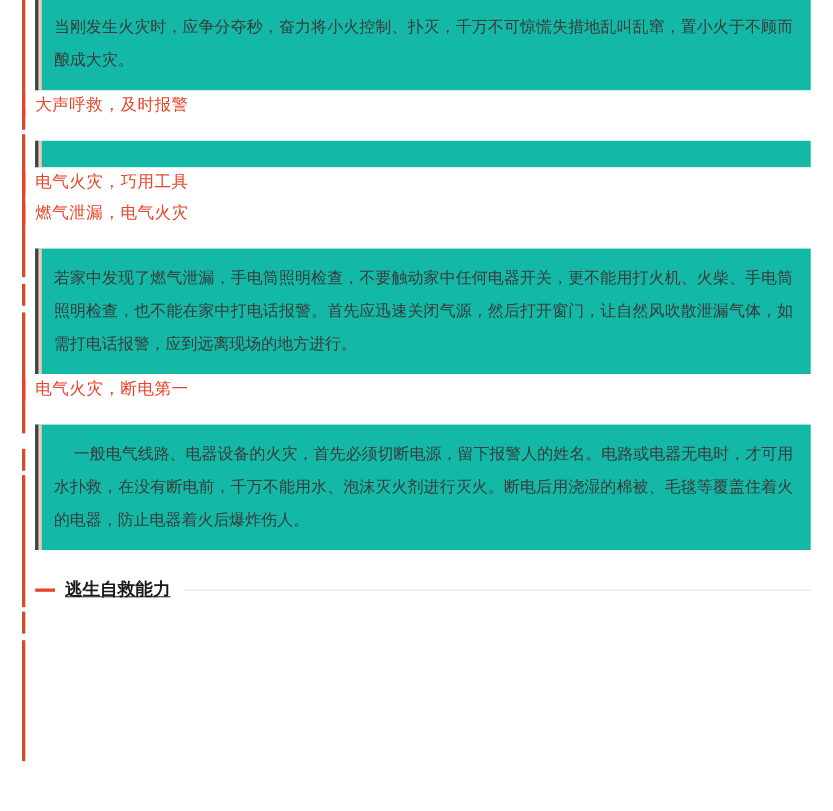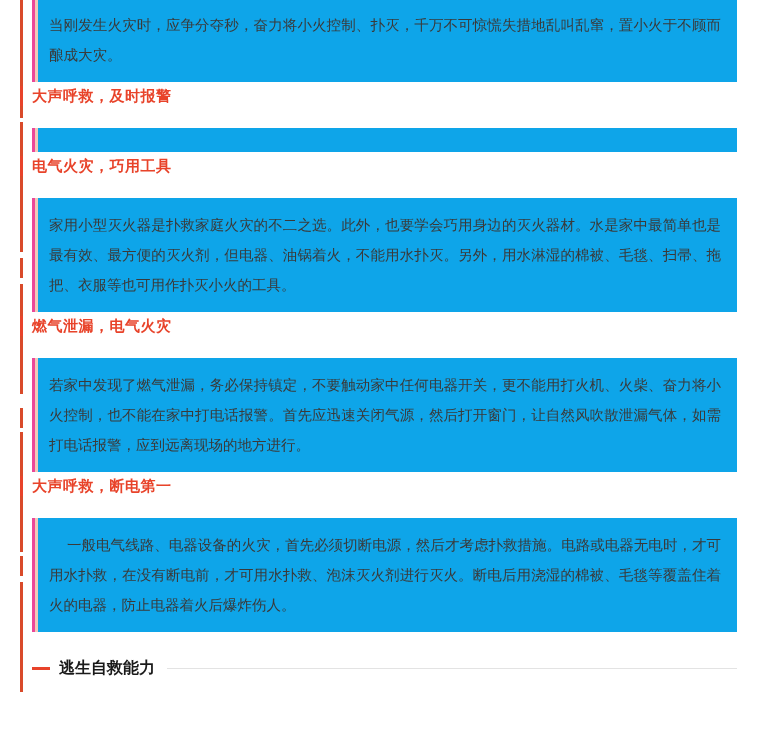--- a/index.html
+++ b/index.html
@@ -33,33 +33,33 @@
     left: 20px;
     top: 0;
     width: 717px;
   }
 
   .section { position: relative; }
 
   .sec-heading {
     color: #e8432a;
     font-size: 15px;
-    font-weight: bold;
+    font-weight: normal;
     letter-spacing: 0.5px;
     margin: 0;
     padding: 0 0 0 12px;
     line-height: 28px;
   }
 
   .para-box {
     position: relative;
     margin: 18px 0 0 12px;
     padding: 12px 16px 12px 14px;
-    background: #0ea5e9;
-    border-left: 3px solid #ec4899;
+    background: #14b8a6;
+    border-left: 3px solid #404040;
   }
   .para-box p {
     margin: 0;
     font-size: 14.5px;
     line-height: 30px;
     color: #3a3a3a;
     text-align: justify;
     text-indent: 0;
   }
   .para-box p.indent { text-indent: 18px; }
@@ -88,20 +88,21 @@
     height: 20px;
     background: #e8432a;
   }
 
   
   .big-title-wrap {
     position: relative;
     margin: 26px 0 0 12px;
     display: flex;
     align-items: center;
+    text-decoration: underline;
   }
   .big-dash {
     width: 18px;
     height: 3px;
     background: #e8432a;
     margin-right: 9px;
     flex: 0 0 auto;
   }
   .big-title {
     font-size: 16px;
@@ -157,45 +158,41 @@
       <div class="para-box">
         <div class="accent"></div>
       </div>
     </div>
 
     <div class="section">
       <div class="sec-heading">
         <span class="heading-tick"></span>
         <span>电气火灾，巧用工具</span>
       </div>
+    </div>
+
+    <div class="section">
+      <div class="sec-heading">
+        <span class="heading-tick"></span>
+        <span>燃气泄漏，电气火灾</span>
+      </div>
       <div class="para-box">
         <div class="accent"></div>
-        <p>家用小型灭火器是扑救家庭火灾的不二之选。此外，也要学会巧用身边的灭火器材。水是家中最简单也是最有效、最方便的灭火剂，但电器、油锅着火，不能用水扑灭。另外，用水淋湿的棉被、毛毯、扫帚、拖把、衣服等也可用作扑灭小火的工具。</p>
-      </div>
-    </div>
-
-    <div class="section">
-      <div class="sec-heading">
-        <span class="heading-tick"></span>
-        <span>燃气泄漏，电气火灾</span>
+        <p>若家中发现了燃气泄漏，手电筒照明检查，不要触动家中任何电器开关，更不能用打火机、火柴、手电筒照明检查，也不能在家中打电话报警。首先应迅速关闭气源，然后打开窗门，让自然风吹散泄漏气体，如需打电话报警，应到远离现场的地方进行。</p>
+      </div>
+    </div>
+
+    <div class="section">
+      <div class="sec-heading">
+        <span class="heading-tick"></span>
+        <span>电气火灾，断电第一</span>
       </div>
       <div class="para-box">
         <div class="accent"></div>
-        <p>若家中发现了燃气泄漏，务必保持镇定，不要触动家中任何电器开关，更不能用打火机、火柴、奋力将小火控制，也不能在家中打电话报警。首先应迅速关闭气源，然后打开窗门，让自然风吹散泄漏气体，如需打电话报警，应到远离现场的地方进行。</p>
-      </div>
-    </div>
-
-    <div class="section">
-      <div class="sec-heading">
-        <span class="heading-tick"></span>
-        <span>大声呼救，断电第一</span>
-      </div>
-      <div class="para-box">
-        <div class="accent"></div>
-        <p class="indent">一般电气线路、电器设备的火灾，首先必须切断电源，然后才考虑扑救措施。电路或电器无电时，才可用水扑救，在没有断电前，才可用水扑救、泡沫灭火剂进行灭火。断电后用浇湿的棉被、毛毯等覆盖住着火的电器，防止电器着火后爆炸伤人。</p>
+        <p class="indent">一般电气线路、电器设备的火灾，首先必须切断电源，留下报警人的姓名。电路或电器无电时，才可用水扑救，在没有断电前，千万不能用水、泡沫灭火剂进行灭火。断电后用浇湿的棉被、毛毯等覆盖住着火的电器，防止电器着火后爆炸伤人。</p>
       </div>
     </div>
 
     <div class="big-title-wrap">
       <span class="big-dash"></span>
       <span class="big-title">逃生自救能力</span>
       <span class="big-rule"></span>
     </div>
 
   </div>

